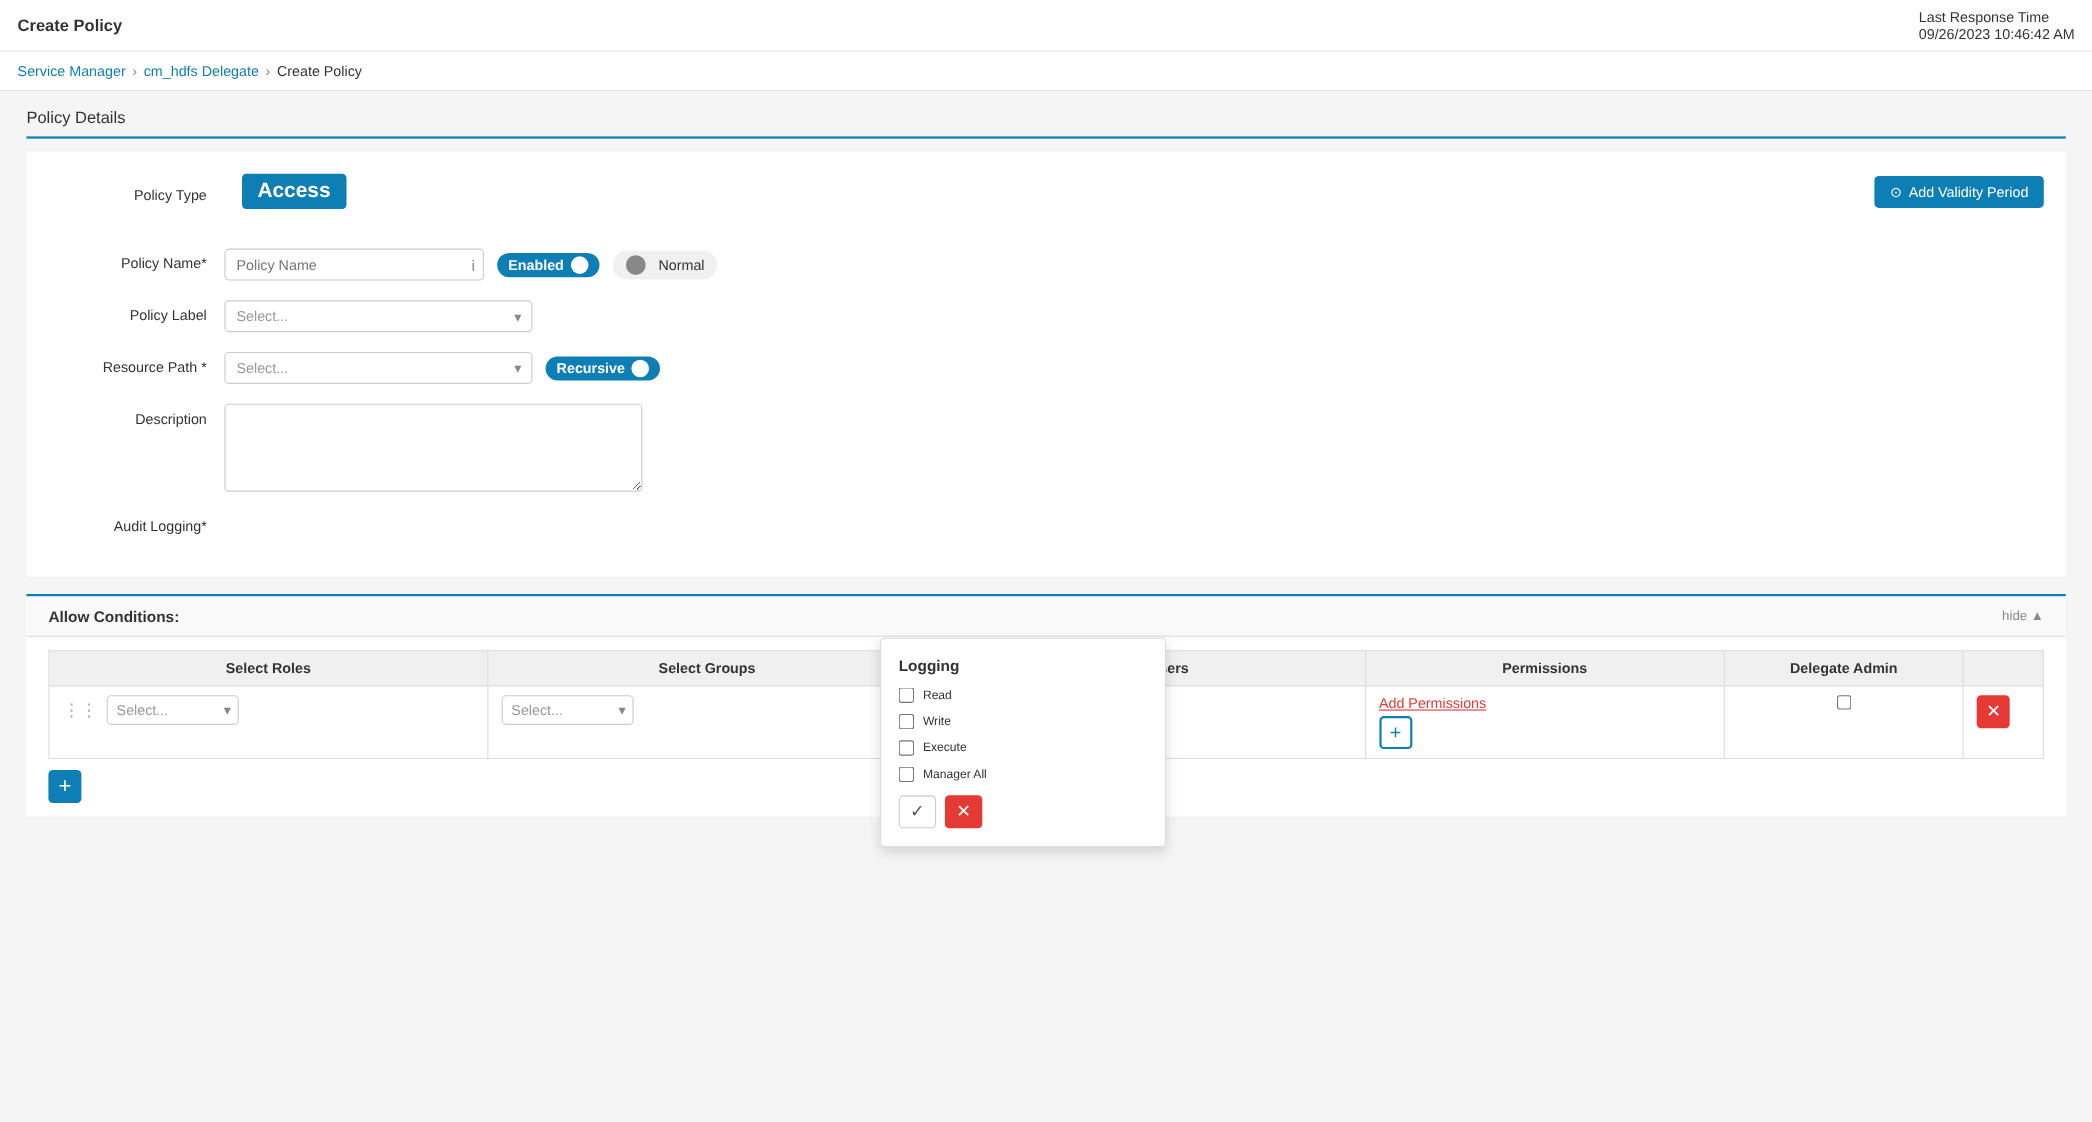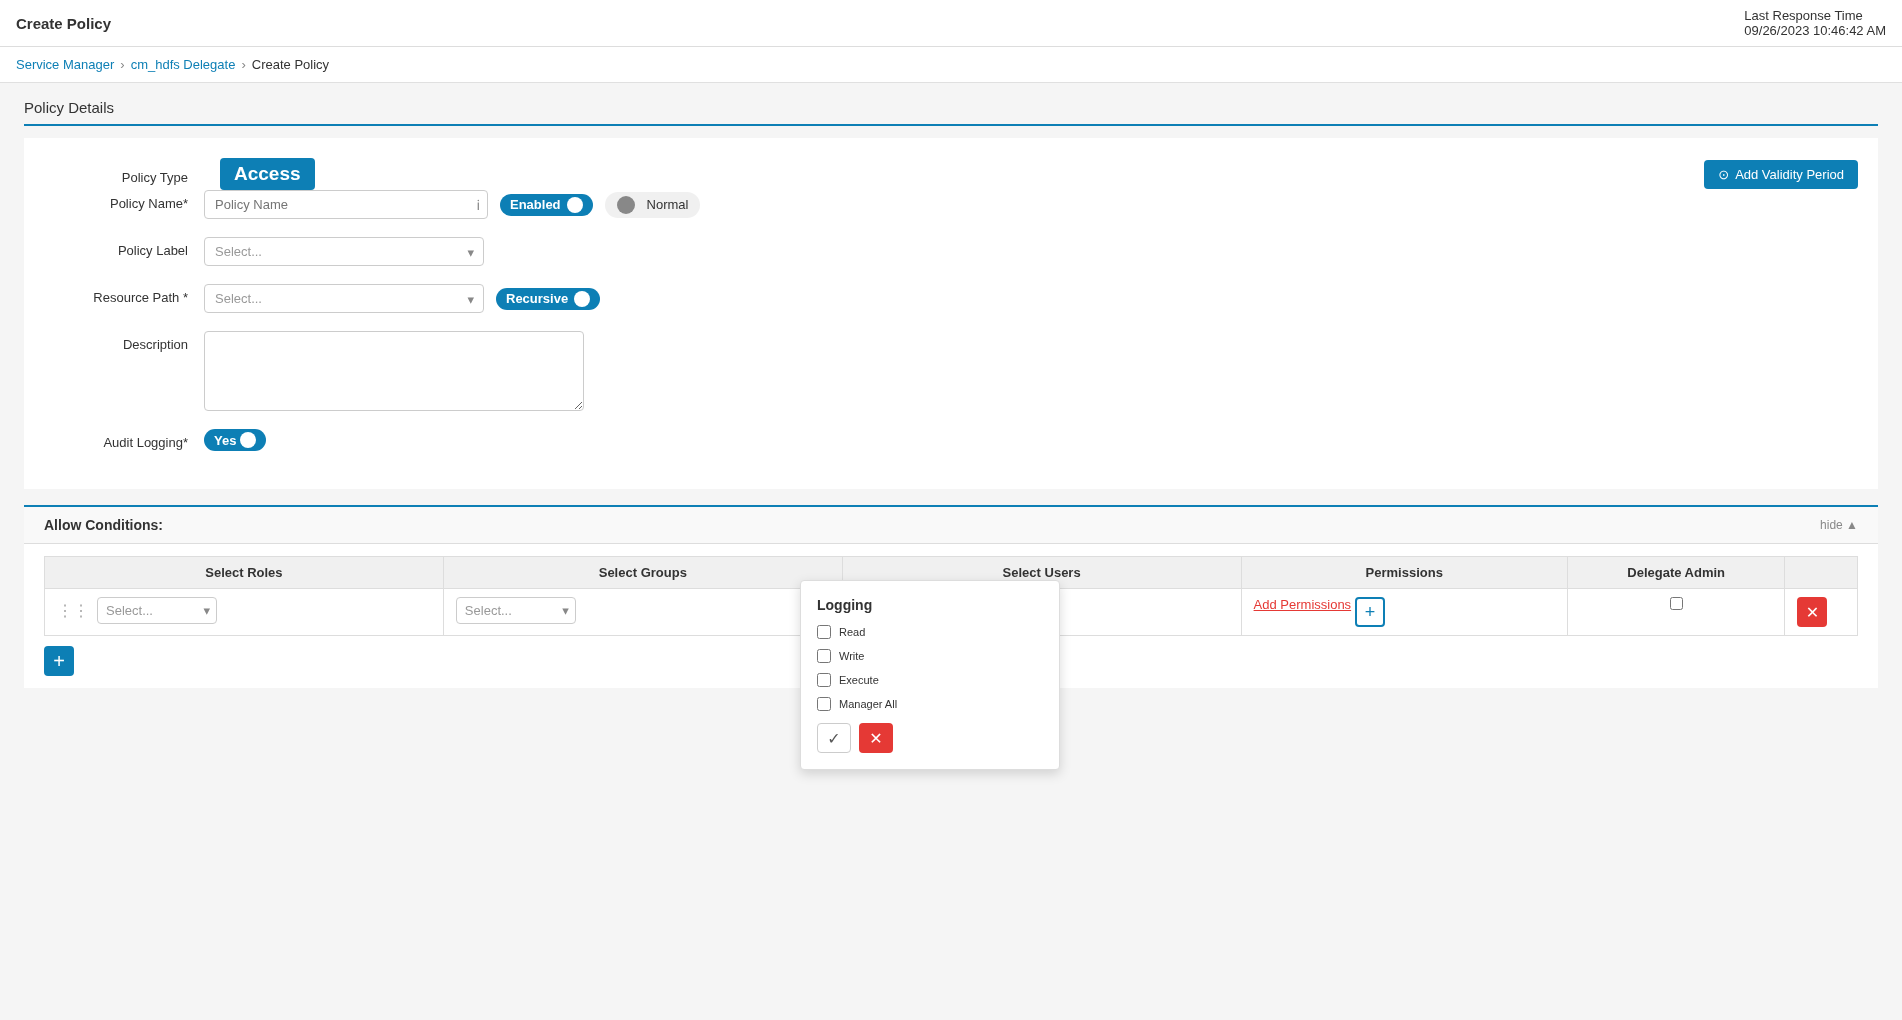--- a/index.html
+++ b/index.html
@@ -89,21 +89,21 @@
       gap: 6px;
       margin-left: auto;
     }
 
     .input-with-icon {
       position: relative;
       display: inline-flex;
       align-items: center;
     }
     .input-with-icon input {
-      width: 284px;
+      width: 236px;
       border: 1px solid #ccc;
       border-radius: 4px;
       padding: 6px 30px 6px 10px;
       font-size: 13px;
       color: #999;
     }
     .input-info-icon {
       position: absolute;
       right: 8px;
       color: #888;
@@ -175,21 +175,21 @@
       font-size: 13px;
       font-weight: bold;
       margin-right: 4px;
     }
 
     .policy-type-row {
       display: flex;
       align-items: center;
       justify-content: space-between;
       padding: 0 20px;
-      margin-bottom: 0;
+      margin-bottom: 36px;
     }
 
     
     .allow-conditions-header {
       display: flex;
       justify-content: space-between;
       align-items: center;
       padding: 10px 20px;
       border-top: 2px solid #0d7fb5;
       border-bottom: 1px solid #ddd;
@@ -354,20 +354,21 @@
     }
 
     .td-permissions {
       min-width: 180px;
     }
     .td-delegate { min-width: 120px; text-align: center; }
     .td-delete { min-width: 60px; text-align: center; }
 
     .perm-cell {
       display: flex;
+      flex-direction: column;
       gap: 4px;
     }
   </style>
 </head>
 <body>
 
 <div class="top-bar">
   <span class="top-bar-title">Create Policy</span>
   <div>
     <div class="label">Last Response Time</div>
@@ -449,26 +450,20 @@
 
     <div class="form-row">
       <span class="form-label">Description</span>
       <div class="form-control-area">
         <textarea class="textarea-field" style=""></textarea>
       </div>
     </div>
 
     <div class="form-row">
       <span class="form-label">Audit Logging*</span>
-      <div class="form-control-area">
-        <div class="yes-toggle-container">
-          <span class="yes-label">Yes</span>
-          <div style="background:#fff; border-radius:50%; width:16px; height:16px;"></div>
-        </div>
-      </div>
     </div>
 
   </div>
 
   <div style="margin-top: 16px; background:#fff;">
     <div class="allow-conditions-header">
       <span class="allow-conditions-title">Allow Conditions:</span>
       <span class="hide-link">hide ▲</span>
     </div>
 

